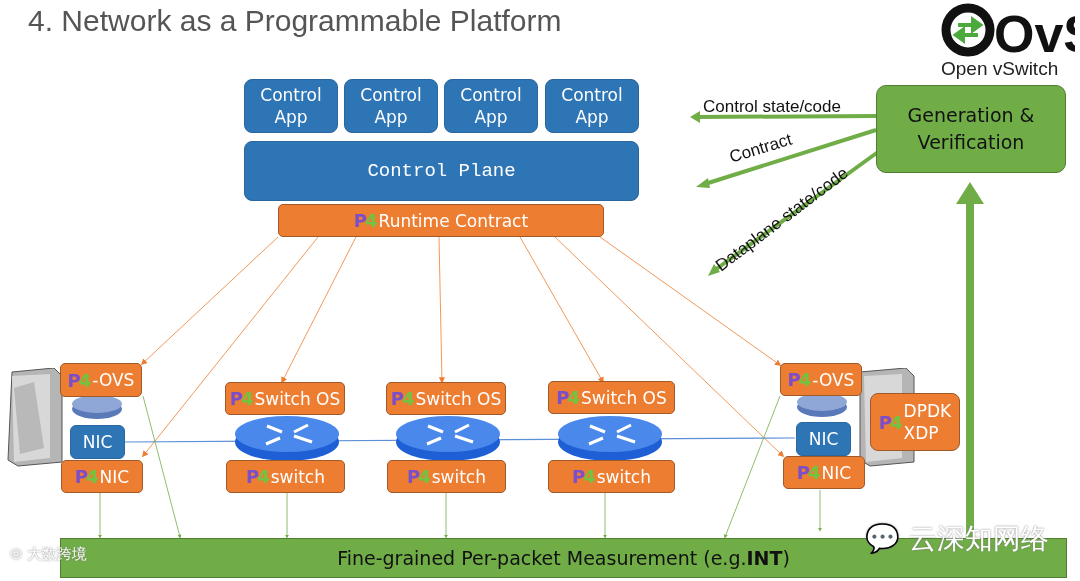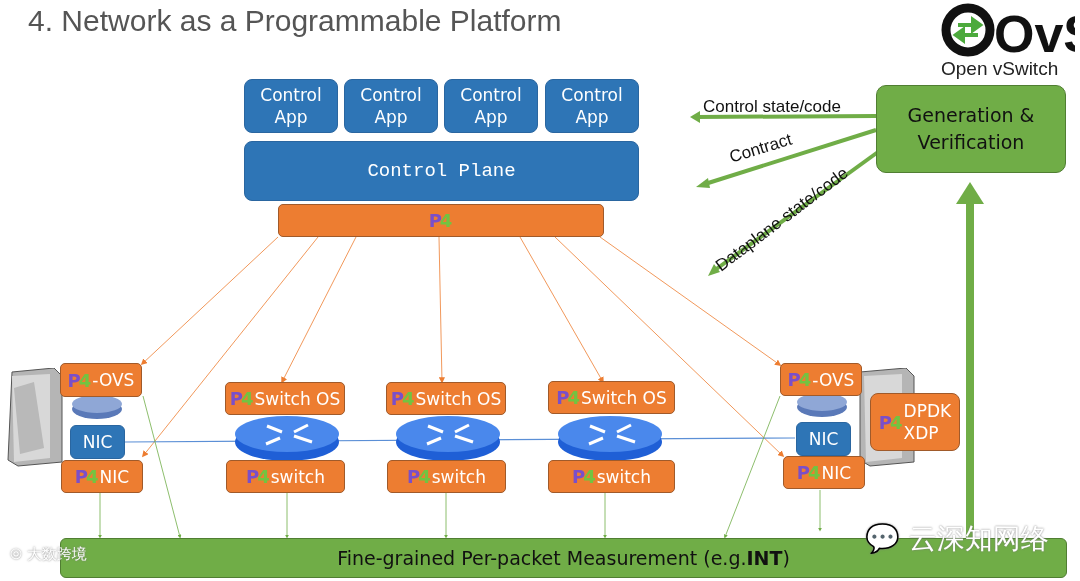--- a/index.html
+++ b/index.html
@@ -6,21 +6,21 @@
   body { width:1080px; height:581px; position:relative; overflow:hidden; background:#ffffff; font-family:"DejaVu Sans", sans-serif; }
   .abs { position:absolute; }
   .title { left:28px; top:4px; font-family:"Liberation Sans", sans-serif; font-size:30px; color:#555; }
   .logo-sub { left:941px; top:58px; font-family:"Liberation Sans", sans-serif; font-size:19px; color:#222; }
   .blue { background:#2e75b6; color:#fff; border-radius:8px; display:flex; align-items:center; justify-content:center; text-align:center; border:1px solid #2a66a0; }
   .app { width:92px; height:52px; top:79px; font-size:17px; line-height:22px; }
   .cp { left:244px; top:141px; width:393px; height:58px; font-size:19px;font-family:Liberation Mono, monospace; }
   .orange { background:#ed7d31; color:#fff; border-radius:5px; border:1.5px solid #a05a2a; display:flex; align-items:center; justify-content:center; font-size:17px; }
   .green-box { background:#70ad47; border:1.5px solid #507e32; border-radius:10px; color:#111; display:flex; align-items:center; justify-content:center; text-align:center; }
   .gv { left:876px; top:85px; width:188px; height:86px; font-size:19px; line-height:27px; }
-  .meas { left:60px; top:538px; width:1005px; height:38px; font-size:19px; color:#111; border-radius:6px; }
+  .meas { left:60px; top:538px; width:1005px; height:38px; font-size:19px; color:#111; border-radius:0; }
   .p4 { display:inline-block; font-weight:bold; font-size:18px; margin-right:3px; letter-spacing:-2px; }
   .p4 .p { color:#7a4fc9; }
   .p4 .n { color:#72c341; }
   .nicblue { width:53px; height:32px; font-size:17px; border-radius:6px; }
   .lbl { font-family:"Liberation Sans", sans-serif; font-size:17px; color:#111; white-space:nowrap; }
   .wm { font-size:15px; color:#fff; text-shadow:0 0 2px #777; }
 </style>
 </head>
 <body>
 
@@ -107,20 +107,21 @@
     <div>
       <div>Control</div>
       <div>App</div>
     </div>
   </div>
 
 <div class="abs blue cp">Control Plane</div>
 
 <div class="abs orange" style="left:278px;top:204px;width:324px;height:31px">
   <span class="p4"><span class="p">P</span><span class="n">4</span></span>
+  <span>Runtime Contract</span>
 </div>
 
 <div class="abs green-box gv">
     <div>
       <div>Generation &amp;</div>
       <div>Verification</div>
     </div>
   </div>
 
 <div class="abs lbl" style="left:703px;top:97px">Control state/code</div>

